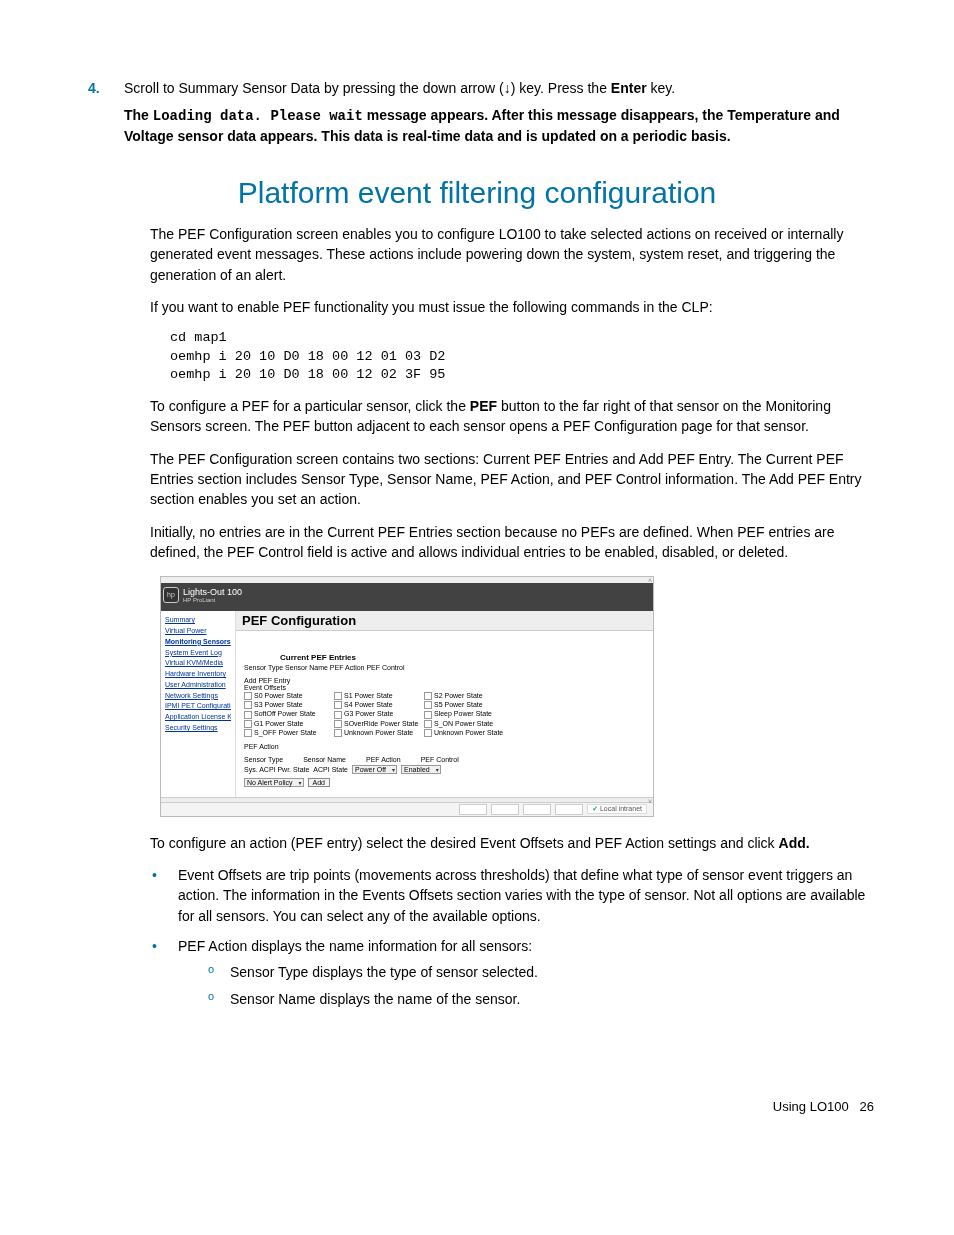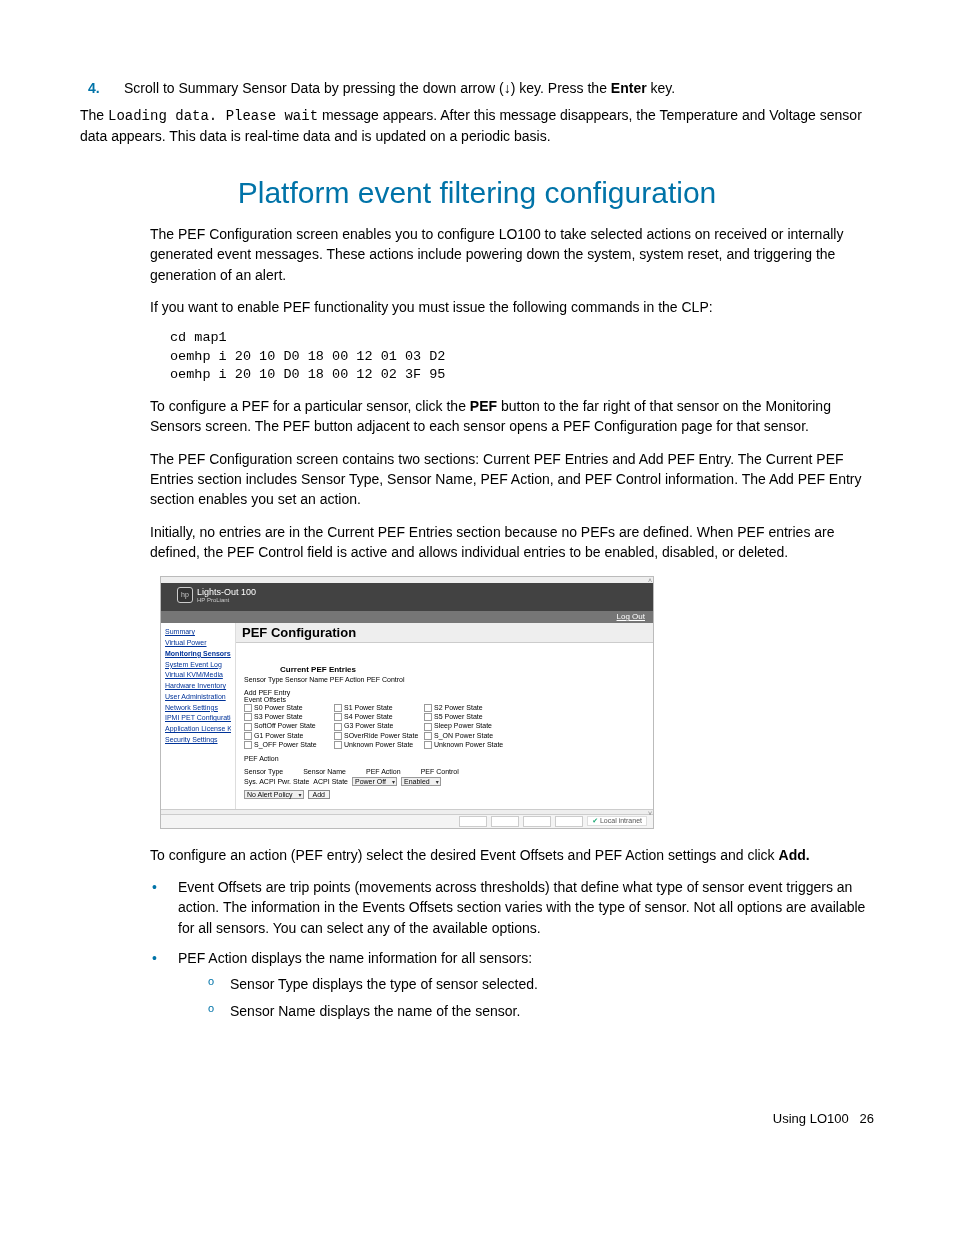--- a/index.html
+++ b/index.html
@@ -19,21 +19,21 @@
     margin-bottom: 10px;
   }
   .numbered-item .num {
     color: #0073a8;
     font-weight: bold;
     min-width: 36px;
     text-align: left;
     padding-left: 8px;
   }
   .numbered-item .content { flex: 1; }
-  .sub-para { margin-top: 8px; line-height: 1.4; }
+  .sub-para { margin-left: 44px; margin-top: 8px; line-height: 1.4; font-weight: bold; }
   .heading {
     color: #0073a8;
     font-size: 30px;
     font-weight: 300;
     margin: 30px 0 14px 0;
     text-align: center;
   }
   .body-para {
     margin: 12px 0 12px 70px;
     line-height: 1.45;
@@ -54,21 +54,21 @@
     margin: 14px 0 16px 80px;
     border: 1px solid #bbb;
     background: #fff;
     font-size: 8px;
   }
   .fig-top-strip { height: 6px; background: #eee; position: relative; }
   .fig-corner { position: absolute; right: 1px; top: 0; font-size: 7px; color: #888; }
   .fig-header {
     background: #424242;
     color: #fff;
-    padding: 4px 6px 8px 16px;
+    padding: 4px 6px 8px 2px;
     display: flex;
   }
   .hp-logo {
     width: 14px; height: 14px;
     border: 1px solid #ccc; border-radius: 3px;
     text-align: center; line-height: 14px;
     color: #ccc; font-size: 7px; margin-right: 4px;
     background: #333;
   }
   .fig-subheader {
@@ -172,23 +172,20 @@
     <div class="fig-top-strip">
         <span class="fig-corner">˄</span>
       </div>
     <div class="fig-header">
       <span class="hp-logo">hp</span>
       <div>
         <div style="font-size:9px;">Lights-Out 100</div>
         <div style="font-size:6px;color:#ccc;">HP ProLiant</div>
       </div>
     </div>
-    <div class="fig-subheader">
-      <span style="text-decoration:underline;">Log Out</span>
-    </div>
     <div class="fig-body">
       <div class="fig-sidebar">
         <div>Summary</div>
         <div>Virtual Power</div>
         <div class="active">Monitoring Sensors</div>
         <div>System Event Log</div>
         <div>Virtual KVM/Media</div>
         <div>Hardware Inventory</div>
         <div>User Administration</div>
         <div>Network Settings</div>

